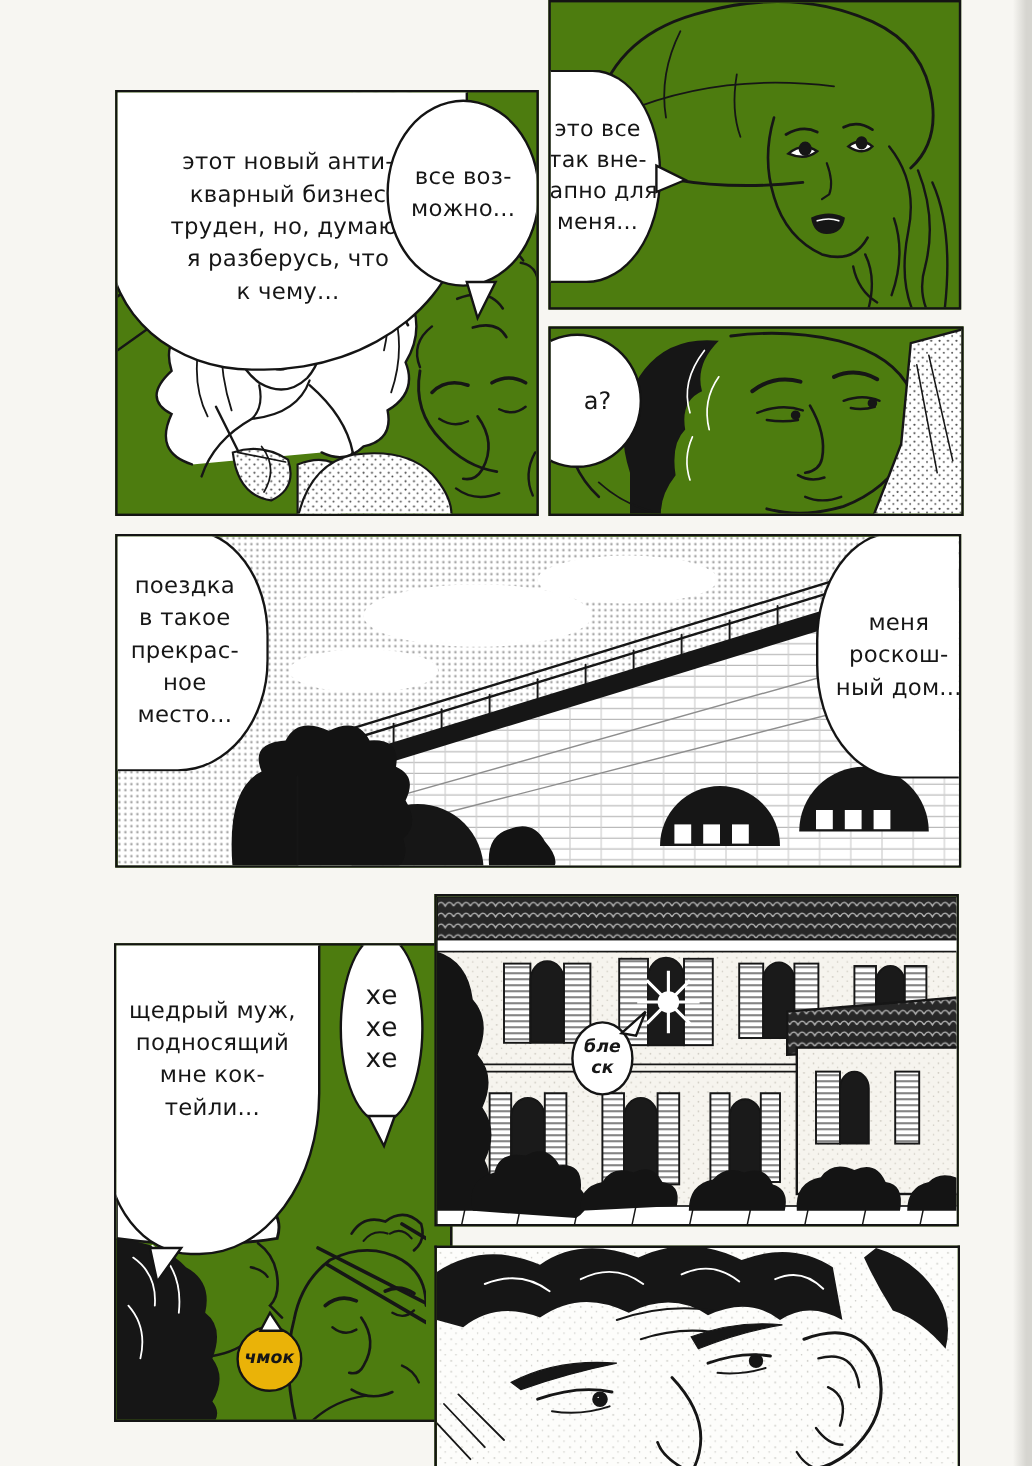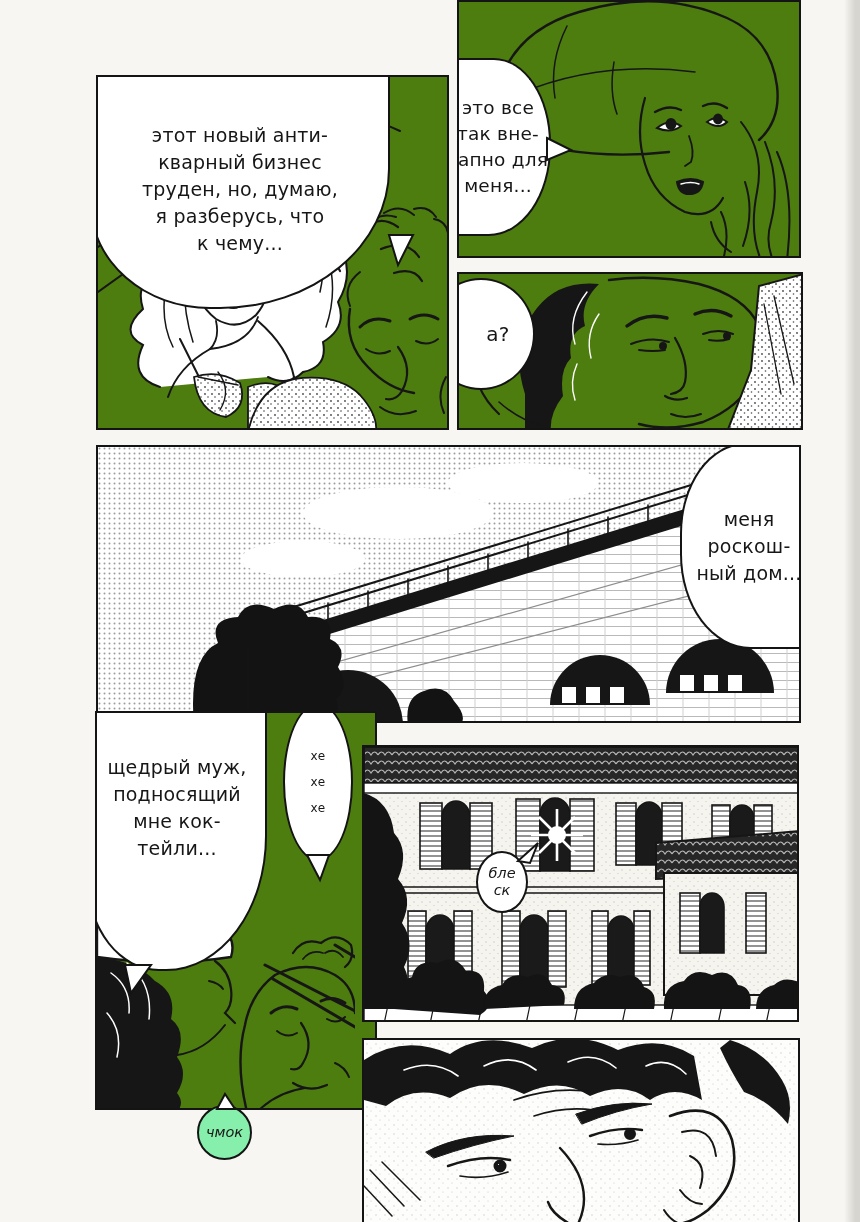--- a/index.html
+++ b/index.html
@@ -20,25 +20,25 @@
     position:absolute;background:#ffffff;border:2px solid #141414;
     display:flex;align-items:center;justify-content:center;
     text-align:center;box-sizing:border-box;z-index:3;
   }
   .bubble-text{
     white-space:pre-line;font-weight:500;letter-spacing:.2px;
     font-size:19px;line-height:27px;
   }
   .tail{position:absolute;z-index:4;}
   .sfx-bubble{
-    position:absolute;background:#86efac;border:2px solid #141414;border-radius:50%;
+    position:absolute;background:#eab308;border:2px solid #141414;border-radius:50%;
     display:flex;align-items:center;justify-content:center;text-align:left;z-index:5;
     box-sizing:border-box;
   }
-  .sfx-text{white-space:pre-line;font-style:italic;font-size:14.5px;line-height:17px;font-weight:400;}
+  .sfx-text{white-space:pre-line;font-style:italic;font-size:14.5px;line-height:17px;font-weight:700;}
   .margin-note{position:absolute;left:133px;top:1278px;font-size:10px;color:#c4c3bd;z-index:1;}
 </style>
 </head>
 <body>
 
 <div class="page">
 
   <section class="panel" style="left:96px;top:75px;width:353px;height:355px">
     <svg viewBox="0 0 353 355" width="353" height="355">
       <defs>
@@ -89,20 +89,24 @@
         <path d="M296,196 q20,-6 28,8" stroke-width="2.2"></path>
       </g>
     </svg>
     <div class="bubble" style="left:-8px;top:-8px;width:300px;height:240px;border-radius:0 0 170px 120px / 0 0 140px 105px">
       <span class="bubble-text">этот новый анти-
 кварный бизнес
 труден, но, думаю,
 я разберусь, что
 к чему...</span>
     </div>
+    <div class="bubble" style="left:224px;top:6px;width:128px;height:156px;border-radius:50%">
+      <span class="bubble-text">все воз-
+можно...</span>
+    </div>
     <svg class="tail" style="left:288px;top:156px" width="30" height="36">
       <polygon points="3,2 27,2 12,32" fill="#fff" stroke="#141414" stroke-width="2"></polygon>
     </svg>
   </section>
 
   <section class="panel" style="left:457px;top:0px;width:344px;height:258px">
     <svg viewBox="0 0 343 258" width="343" height="258">
       <g fill="none" stroke="#161616" stroke-width="2" stroke-linecap="round">
         <path d="M36,96 Q50,30 120,10 Q200,-14 268,16 Q312,36 318,84 Q322,118 300,138" stroke-width="2.4"></path>
         <path d="M36,96 Q20,120 44,132 Q120,160 210,150" stroke-width="2.4"></path>
@@ -217,28 +221,35 @@
             <rect x="512" y="240" width="14" height="16"></rect>
           <rect x="582" y="228" width="14" height="16"></rect>
             <rect x="606" y="228" width="14" height="16"></rect>
             <rect x="630" y="228" width="14" height="16"></rect>
         </g>
         <path d="M96,278 Q90,210 120,196 Q110,172 140,170 Q150,150 176,162 Q200,150 210,170 Q236,168 232,192 Q250,200 240,220 Q252,240 238,252 Q244,270 230,278 Z" fill="#131313" stroke="none"></path>
         <path d="M310,278 q-4,-28 16,-34 q20,-8 30,10 q14,16 6,24 Z" fill="#131313" stroke="none"></path>
         <path d="M150,200 L150,278" stroke-width="1.6"></path>
       </g>
     </svg>
+    <div class="bubble" style="left:-12px;top:-6px;width:138px;height:202px;border-radius:0 48% 55% 0 / 0 44% 46% 0;border-left:none">
+      <span class="bubble-text">поездка
+в такое
+прекрас-
+ное
+место...</span>
+    </div>
     <div class="bubble" style="left:582px;top:-4px;width:136px;height:206px;border-radius:48% 0 0 52% / 44% 0 0 46%;border-right:none">
       <span class="bubble-text">меня
 роскош-
 ный дом...</span>
     </div>
   </section>
 
-  <section class="panel" style="left:95px;top:711px;width:282px;height:399px">
+  <section class="panel" style="left:95px;top:786px;width:282px;height:399px">
     <svg viewBox="0 0 258 399" width="258" height="399">
       <g fill="none" stroke="#161616" stroke-width="2" stroke-linecap="round">
         <path d="M168,252 L258,298 M176,266 L258,314 M238,232 L258,244" stroke-width="3"></path>
         <path d="M196,240 q10,-16 28,-10 q16,-12 30,2 q4,14 -6,22" stroke-width="2.2"></path>
         <path d="M206,246 q8,-10 20,-6 M228,240 q10,-6 18,4" stroke-width="1.8"></path>
         <path d="M150,399 Q138,350 148,312 Q154,280 178,262 Q210,246 238,262 Q258,274 258,300" stroke-width="2.4"></path>
         <path d="M174,300 q12,-10 26,-4" stroke-width="3"></path>
         <path d="M224,288 q12,-6 24,2" stroke-width="3"></path>
         <path d="M180,318 q10,8 20,2"></path>
         <path d="M230,306 q10,6 18,-2"></path>
@@ -255,21 +266,21 @@
         <path d="M128,312 q-20,26 -48,30"></path>
       </g>
     </svg>
     <div class="bubble" style="left:-10px;top:-12px;width:180px;height:270px;border-radius:0 0 56% 40% / 0 0 50% 34%">
       <span class="bubble-text" style="padding-bottom:56px">щедрый муж,
 подносящий
 мне кок-
 тейли...</span>
     </div>
     <div class="bubble" style="left:186px;top:-10px;width:70px;height:158px;border-radius:50%">
-      <span class="bubble-text" style="font-size:12px;line-height:26px">хе
+      <span class="bubble-text" style="font-size:22px;line-height:26px">хе
 хе
 хе</span>
     </div>
     <svg class="tail" style="left:24px;top:250px" width="34" height="34">
       <polygon points="4,2 30,2 10,30" fill="#fff" stroke="#141414" stroke-width="2"></polygon>
     </svg>
     <svg class="tail" style="left:208px;top:140px" width="28" height="30">
       <polygon points="2,2 24,2 15,27" fill="#fff" stroke="#141414" stroke-width="2"></polygon>
     </svg>
   </section>

